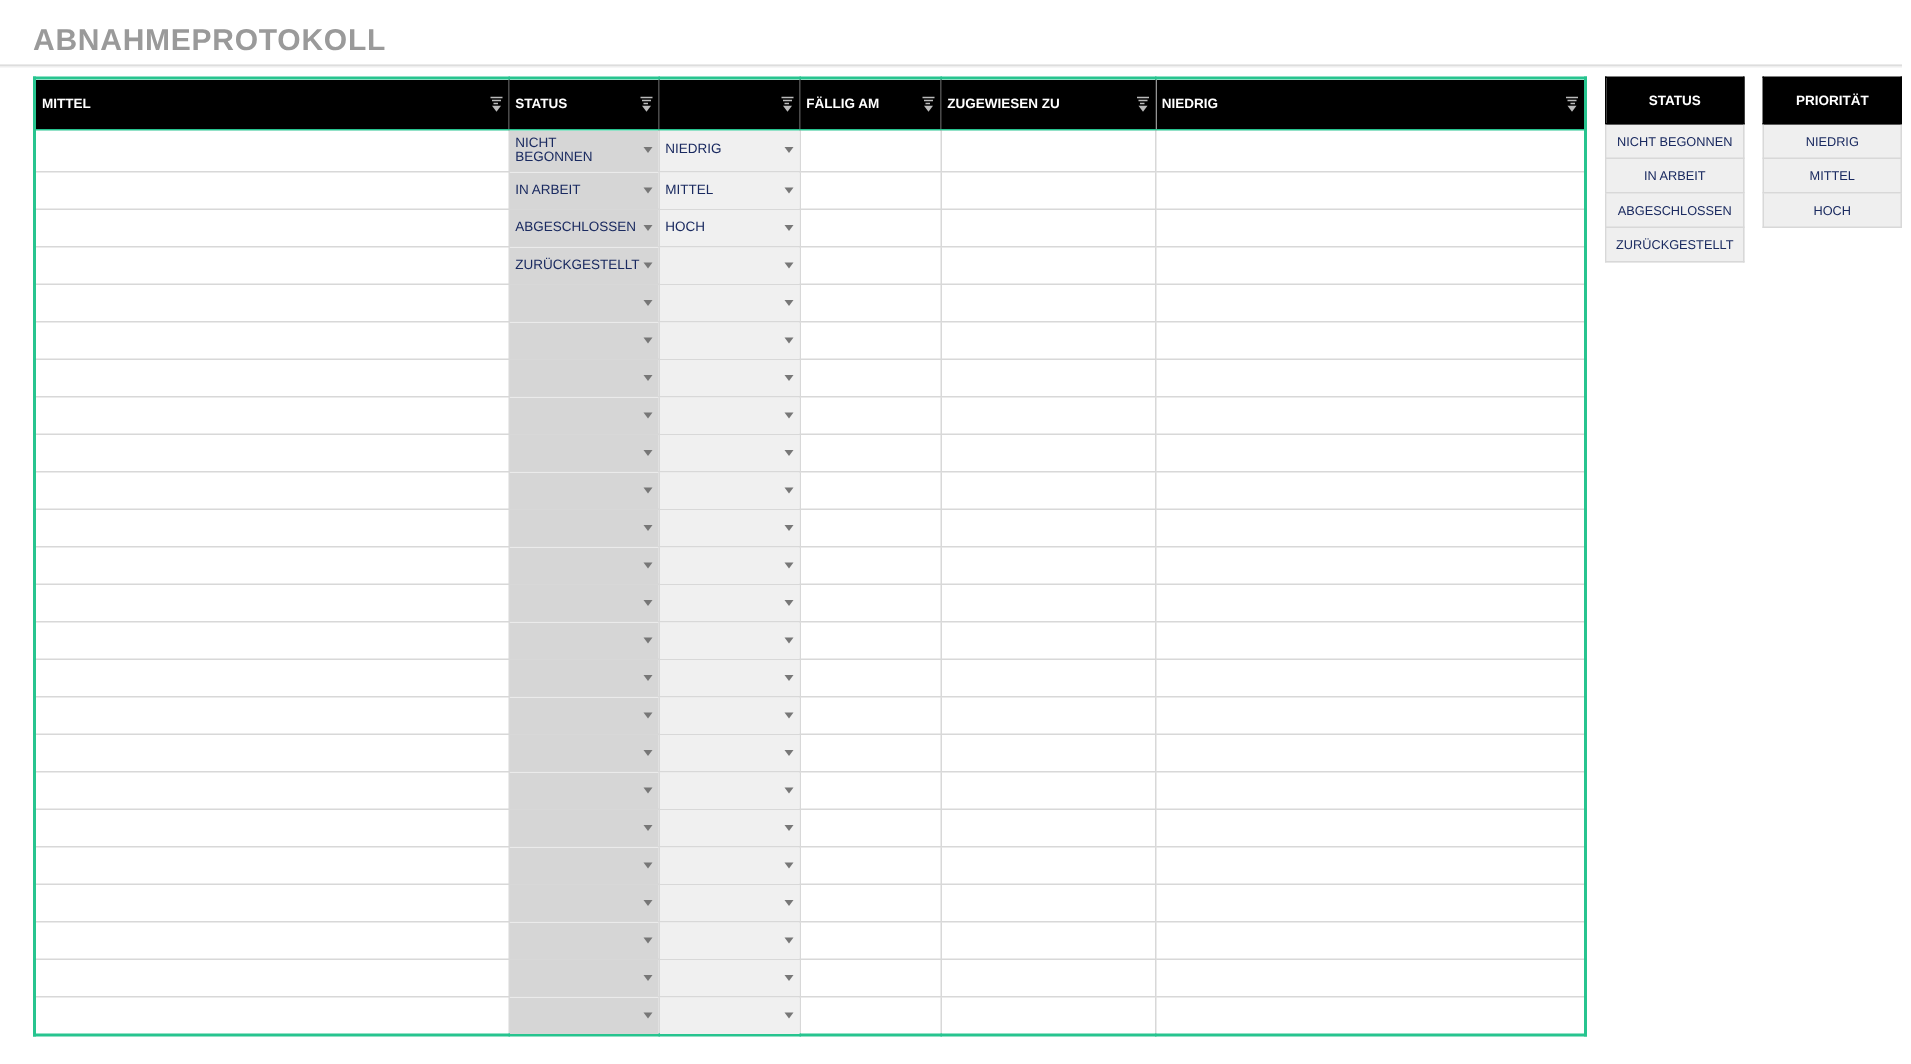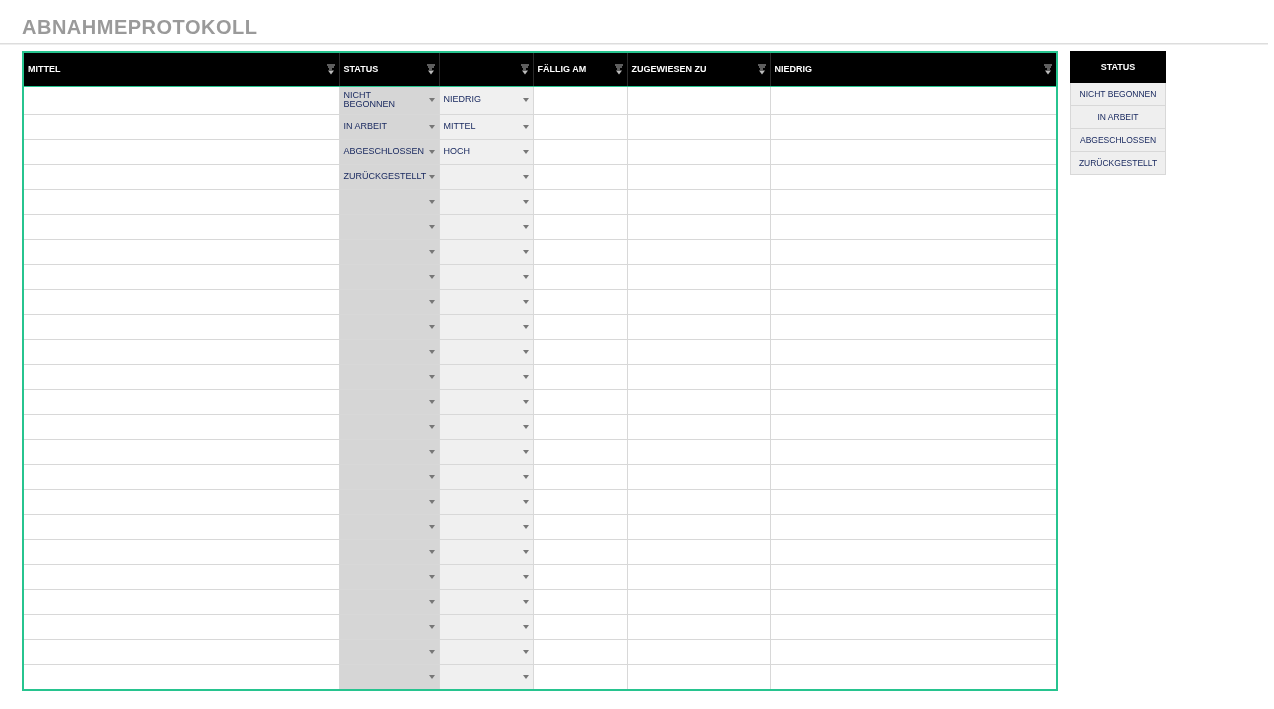--- a/index.html
+++ b/index.html
@@ -557,14 +557,32 @@
           </tr>
           <tr>
             <td>ABGESCHLOSSEN</td>
           </tr>
           <tr>
             <td>ZURÜCKGESTELLT</td>
           </tr>
         </tbody>
     </table>
 
+    <table class="legend prio">
+      <thead>
+        <tr>
+            <th>PRIORITÄT</th>
+          </tr>
+      </thead>
+      <tbody id="legend-prio-body">
+          <tr>
+            <td>NIEDRIG</td>
+          </tr>
+          <tr>
+            <td>MITTEL</td>
+          </tr>
+          <tr>
+            <td>HOCH</td>
+          </tr>
+        </tbody>
+    </table>
   </div>
 </div>
 
 </body></html>

